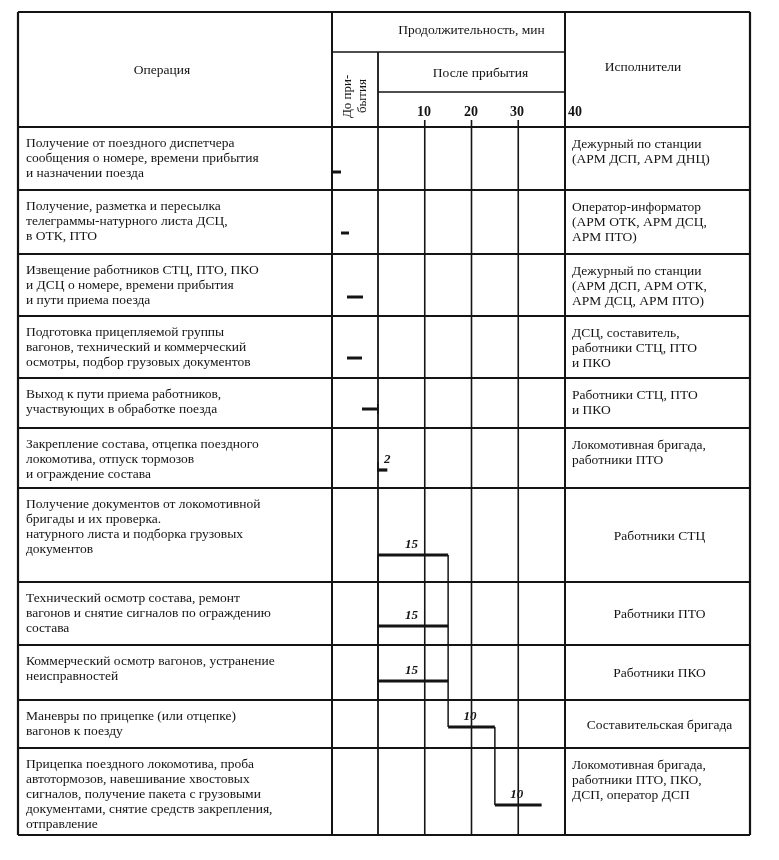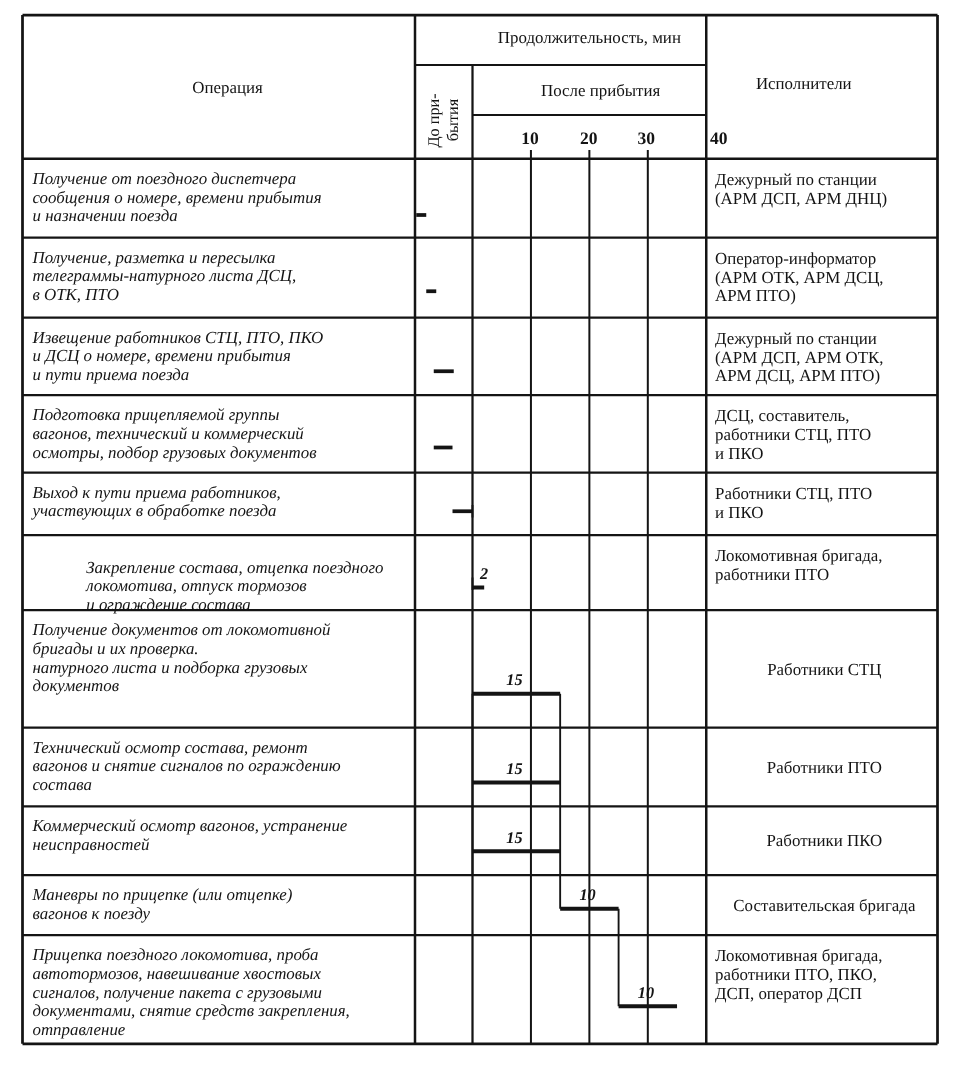--- a/index.html
+++ b/index.html
@@ -1,20 +1,20 @@
 <!DOCTYPE html>
 <html><head>
 <meta charset="utf-8">
 <style>
   html, body { margin: 0; padding: 0; background: #ffffff; }
   body { width: 779px; height: 860px; position: relative; overflow: hidden;
          font-family: "Liberation Serif", "DejaVu Serif", serif; color: #111; }
   #chart { position: absolute; left: 0; top: 0; width: 779px; height: 860px; }
   .cell-text { position: absolute; font-size: 13.5px; line-height: 15px; color: #141414; }
-  .op-text { left: 26px; width: 300px; font-style: italic; }
+  .op-text { left: 26px; width: 300px; }
   .perf-text { left: 572px; width: 175px; }
   .perf-center { text-align: center; }
   .hdr { position: absolute; font-size: 13.5px; color: #141414; text-align: center; }
   .tick-label { position: absolute; font-size: 14px; font-weight: bold; color: #141414; width: 30px; text-align: center; }
   .bar-label { position: absolute; font-size: 13px; font-weight: bold; font-style: italic; color: #141414; }
   .rot { position: absolute; font-size: 13px; line-height: 13px; color: #141414;
          transform: rotate(-90deg); transform-origin: left top; white-space: nowrap; }
 </style>
 </head>
 <body>
@@ -59,21 +59,21 @@
         <line x1="378" y1="681" x2="448.125" y2="681" stroke-width="3.2"></line>
         <line x1="448.125" y1="727" x2="494.875" y2="727" stroke-width="3.2"></line>
         <line x1="494.875" y1="805" x2="541.625" y2="805" stroke-width="3.2"></line>
         <line x1="378" y1="462" x2="378" y2="472" stroke-width="1.5"></line>
         <line x1="448.125" y1="555" x2="448.125" y2="727" stroke-width="1.5"></line>
         <line x1="494.875" y1="727" x2="494.875" y2="805" stroke-width="1.5"></line>
         <line x1="378" y1="555" x2="378" y2="700" stroke-width="1.5"></line>
       </g>
   </svg>
 
-  <div class="hdr" style="left:20px; width:324px; top:62px;">Операция</div>
+  <div class="hdr" style="left:0; width:324px; top:62px;">Операция</div>
   <div class="hdr" style="left:378px; width:187px; top:22px; white-space:nowrap;">Продолжительность, мин</div>
   <div class="hdr" style="left:378px; width:205px; top:65px;">После прибытия</div>
   <div class="hdr" style="left:565px; width:156px; top:59px;">Исполнители</div>
   <div class="rot" style="left:340px; top:118px;">До при-</div>
   <div class="rot" style="left:355px; top:113px;">бытия</div>
 
   <div class="tick-label" style="left:409px; top:104px;">10</div>
   <div class="tick-label" style="left:456px; top:104px;">20</div>
   <div class="tick-label" style="left:502px; top:104px;">30</div>
   <div class="tick-label" style="left:548px; top:104px;margin-left:12px;">40</div>
@@ -119,21 +119,21 @@
         <div>и ПКО</div>
       </div>
       <div class="cell-text op-text" style="top: 386px;">
         <div>Выход к пути приема работников,</div>
         <div>участвующих в обработке поезда</div>
       </div>
       <div class="cell-text perf-text" style="top: 387px;">
         <div>Работники СТЦ, ПТО</div>
         <div>и ПКО</div>
       </div>
-      <div class="cell-text op-text" style="top: 446px; margin-left: 43px;">
+      <div class="cell-text op-text" style="top: 436px;">
         <div>Закрепление состава, отцепка поездного</div>
         <div>локомотива, отпуск тормозов</div>
         <div>и ограждение состава</div>
       </div>
       <div class="cell-text perf-text" style="top: 437px;">
         <div>Локомотивная бригада,</div>
         <div>работники ПТО</div>
       </div>
       <div class="bar-label" style="top: 451px; left: 384px;">2</div>
       <div class="cell-text op-text" style="top: 496px;">

